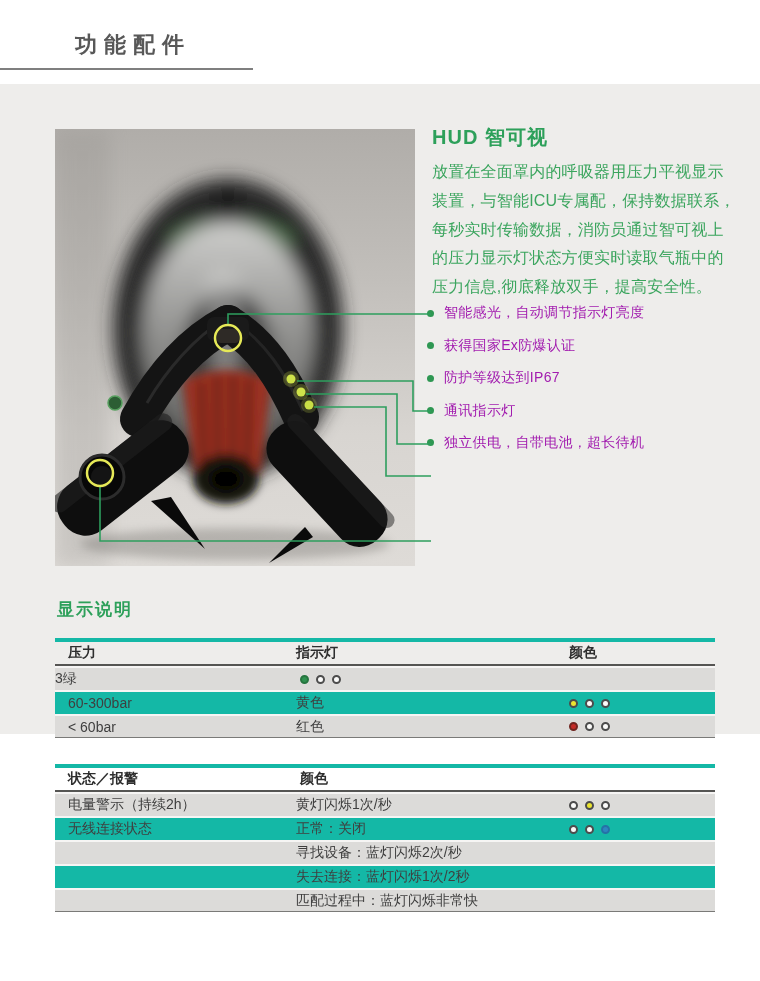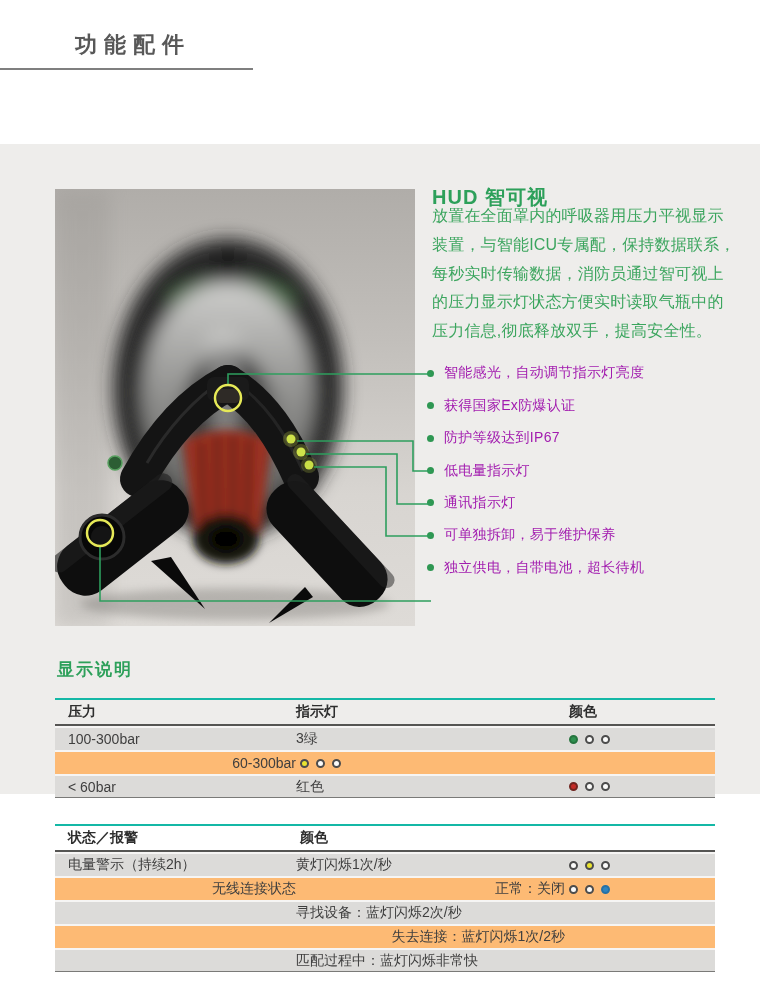--- a/index.html
+++ b/index.html
@@ -2,42 +2,42 @@
 <html><head>
 <meta charset="utf-8">
 <style>
   * { margin:0; padding:0; box-sizing:border-box; }
   html,body { background:#ffffff; }
   body {
     width:760px; height:981px; position:relative; overflow:hidden;
     font-family:"Liberation Sans", sans-serif;
   }
   
-  .top-band { height:144px; background:#ffffff; position:relative; }
+  .top-band { height:84px; background:#ffffff; position:relative; }
   .page-title {
     position:absolute; left:75px; top:30px;
     font-size:22px; font-weight:bold; color:#585858; letter-spacing:7px;
   }
   .title-underline {
     position:absolute; left:0; top:68px; width:253px; height:2px; background:#7f7f7f;
   }
   
   .content { background:#eeedeb; height:650px; position:relative; }
   .bottom-strip { height:4px; background:#ffffff; }
 
   
   .hero { position:relative; height:502px; }
   .photo { position:absolute; left:55px; top:45px; width:360px; height:437px; }
   .photo svg { display:block; }
   .hud-heading {
     position:absolute; left:432px; top:40px;
     font-size:20px; font-weight:bold; color:#2da05a; letter-spacing:1px;
   }
   .hud-paragraph {
-    position:absolute; left:432px; top:58px; width:310px;
+    position:absolute; left:432px; top:74px; width:310px;
     font-size:16px; line-height:28.8px; color:#3ba55e; letter-spacing:0.2px;
   }
   .bullets {
     position:absolute; left:427px; top:213px; list-style:none;
   }
   .bullets li { height:32.45px; display:flex; align-items:center; }
   .bullet-dot {
     width:7px; height:7px; border-radius:50%; background:#2e9752;
     margin-right:10px; flex:0 0 auto;
   }
@@ -48,27 +48,27 @@
   .section-heading {
     margin:12px 12px 0 57px; font-size:17px; font-weight:bold; color:#2da05a; letter-spacing:2px;
   }
   .spec-table { margin-left:55px; width:660px; }
   .t1 { margin-top:17px; }
   .t2 { margin-top:26px; }
   .t-row {
     display:grid; grid-template-columns:241px 269px 1fr; align-items:center;
   }
   .t-head {
-    height:28px; border-top:2px solid #14b8a6; border-bottom:2px solid #555553;
+    height:28px; border-top:4px solid #14b8a6; border-bottom:2px solid #555553;
     font-weight:bold; color:#2e2e2e; font-size:14px;margin-top:12px;
   }
   .t-data { height:24px; font-size:14px; color:#3f3f3f; border-top:2px solid #f6f5f4; }
   .t-data:first-of-type { border-top:none; }
   .t-data.shade { background:#dcdbd9; }
-  .t-data.lite  { background:#fdba74;text-align:right; }
+  .t-data.lite  { background:#14b8a6; }
   .spec-table .last { border-bottom:1.5px solid #7a7a78; }
   .c1 { padding-left:13px; }
   .c2 { padding-left:0; }
   .c3 { padding-left:4px; display:flex; gap:7px; align-items:center; }
   .led { width:9px; height:9px; border-radius:50%; border:2px solid #4c4c4c; background:#fbfbfa; }
   .led[data-color="outline"] { background:#fbfbfa; border-color:#4c4c4c; }
   .led[data-color="green"]   { background:#2f9150; border-color:#26753f; }
   .led[data-color="yellow"]  { background:#eae431; border-color:#4c4c4c; }
   .led[data-color="red"]     { background:#c32b27; border-color:#702520; }
   .led[data-color="blue"]    { background:#2e85c0; border-color:#2671a6; }
@@ -179,29 +179,21 @@
       <li>
           <span class="bullet-dot"></span>
           <span class="bullet-text">获得国家Ex防爆认证</span>
         </li>
       <li>
           <span class="bullet-dot"></span>
           <span class="bullet-text">防护等级达到IP67</span>
         </li>
       <li>
           <span class="bullet-dot"></span>
-          <span class="bullet-text">低电量指示灯</span>
-        </li>
-      <li>
-          <span class="bullet-dot"></span>
           <span class="bullet-text">通讯指示灯</span>
-        </li>
-      <li>
-          <span class="bullet-dot"></span>
-          <span class="bullet-text">可单独拆卸，易于维护保养</span>
         </li>
       <li>
           <span class="bullet-dot"></span>
           <span class="bullet-text">独立供电，自带电池，超长待机</span>
         </li>
     </ul>
 
     <svg class="callouts" width="760" height="502" viewBox="0 0 760 502">
       <g stroke="#2e9e5e" stroke-width="1.6" fill="none">
         <path d="M228,241 L228,230 L431,230"></path>
@@ -217,30 +209,30 @@
 
   <div class="section-heading">显示说明</div>
 
   <div class="spec-table t1">
     <div class="t-row t-head">
       <div class="c1">压力</div>
       <div class="c2">指示灯</div>
       <div class="c3">颜色</div>
     </div>
     <div class="t-row t-data shade">
-      <div class="c1">100-300bar</div>
       <div class="c2">3绿</div>
       <div class="c3">
         <span class="led" data-color="green"></span>
         <span class="led" data-color="outline"></span>
         <span class="led" data-color="outline"></span>
       </div>
     </div>
     <div class="t-row t-data lite">
       <div class="c1">60-300bar</div>
+      <div class="c2">黄色</div>
       <div class="c3">
         <span class="led" data-color="yellow"></span>
         <span class="led" data-color="outline"></span>
         <span class="led" data-color="outline"></span>
       </div>
     </div>
     <div class="t-row t-data shade last">
       <div class="c1">&lt; 60bar</div>
       <div class="c2">红色</div>
       <div class="c3">

